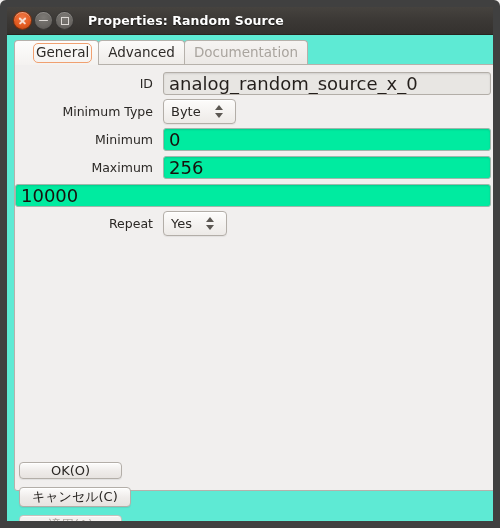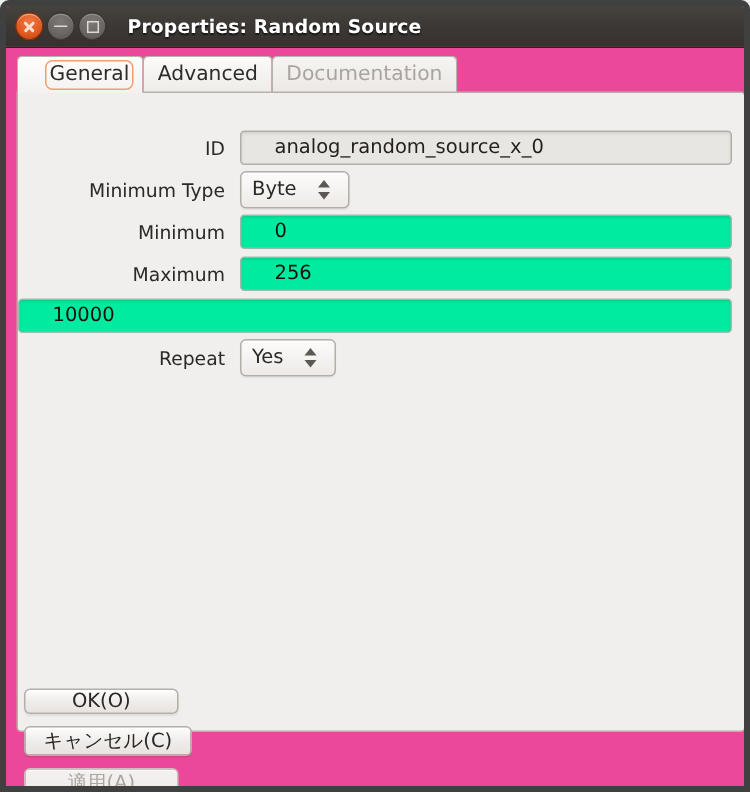--- a/index.html
+++ b/index.html
@@ -14,22 +14,22 @@
     font-family: "DejaVu Sans", "Liberation Sans", sans-serif;
     -webkit-font-smoothing: antialiased;
   }
 
   
   .window {
     position: relative;
     width: 500px;
     height: 528px;
     box-sizing: border-box;
-    background: #ec4899;
-    border: 4px solid #404040;
+    background: #5eead4;
+    border: 7px solid #404040;
     border-radius: 6px 6px 0 0;
     overflow: hidden;
   }
 
   
   .titlebar {
     position: relative;
     height: 28px;
     background: linear-gradient(to bottom, #46433f 0%, #3b3835 50%, #34312e 100%);
     border-bottom: 1px solid #26241f;
@@ -151,21 +151,21 @@
     width: 486px;
     height: 427px;
     box-sizing: border-box;
     background: #f1efee;
     border: 1px solid #b6b1ab;
     border-radius: 0 3px 3px 3px;
   }
 
   .form {
     position: absolute;
-    left: 0; top: 22px;
+    left: 0; top: 4px;
     width: 100%;
   }
   .row {
     display: flex;
     align-items: center;
     height: 28px;
   }
   .row-label {
     width: 148px;
     padding-right: 10px;
@@ -182,22 +182,22 @@
     padding-right: 8px;
     box-sizing: border-box;
   }
 
   
   .entry {
     height: 23px;
     line-height: 21px;
     box-sizing: border-box;
     flex: 1;
-    padding: 0 22px;
-    font-size: 13px;
+    padding: 0 5px;
+    font-size: 18px;
     color: #241f1c;
     background: #e8e6e3;
     border: 1px solid #b3aea8;
     border-radius: 3px;
     box-shadow: inset 0 1px 2px rgba(0,0,0,0.10);
     white-space: nowrap;
     overflow: hidden;
   }
   
   .entry.green {

